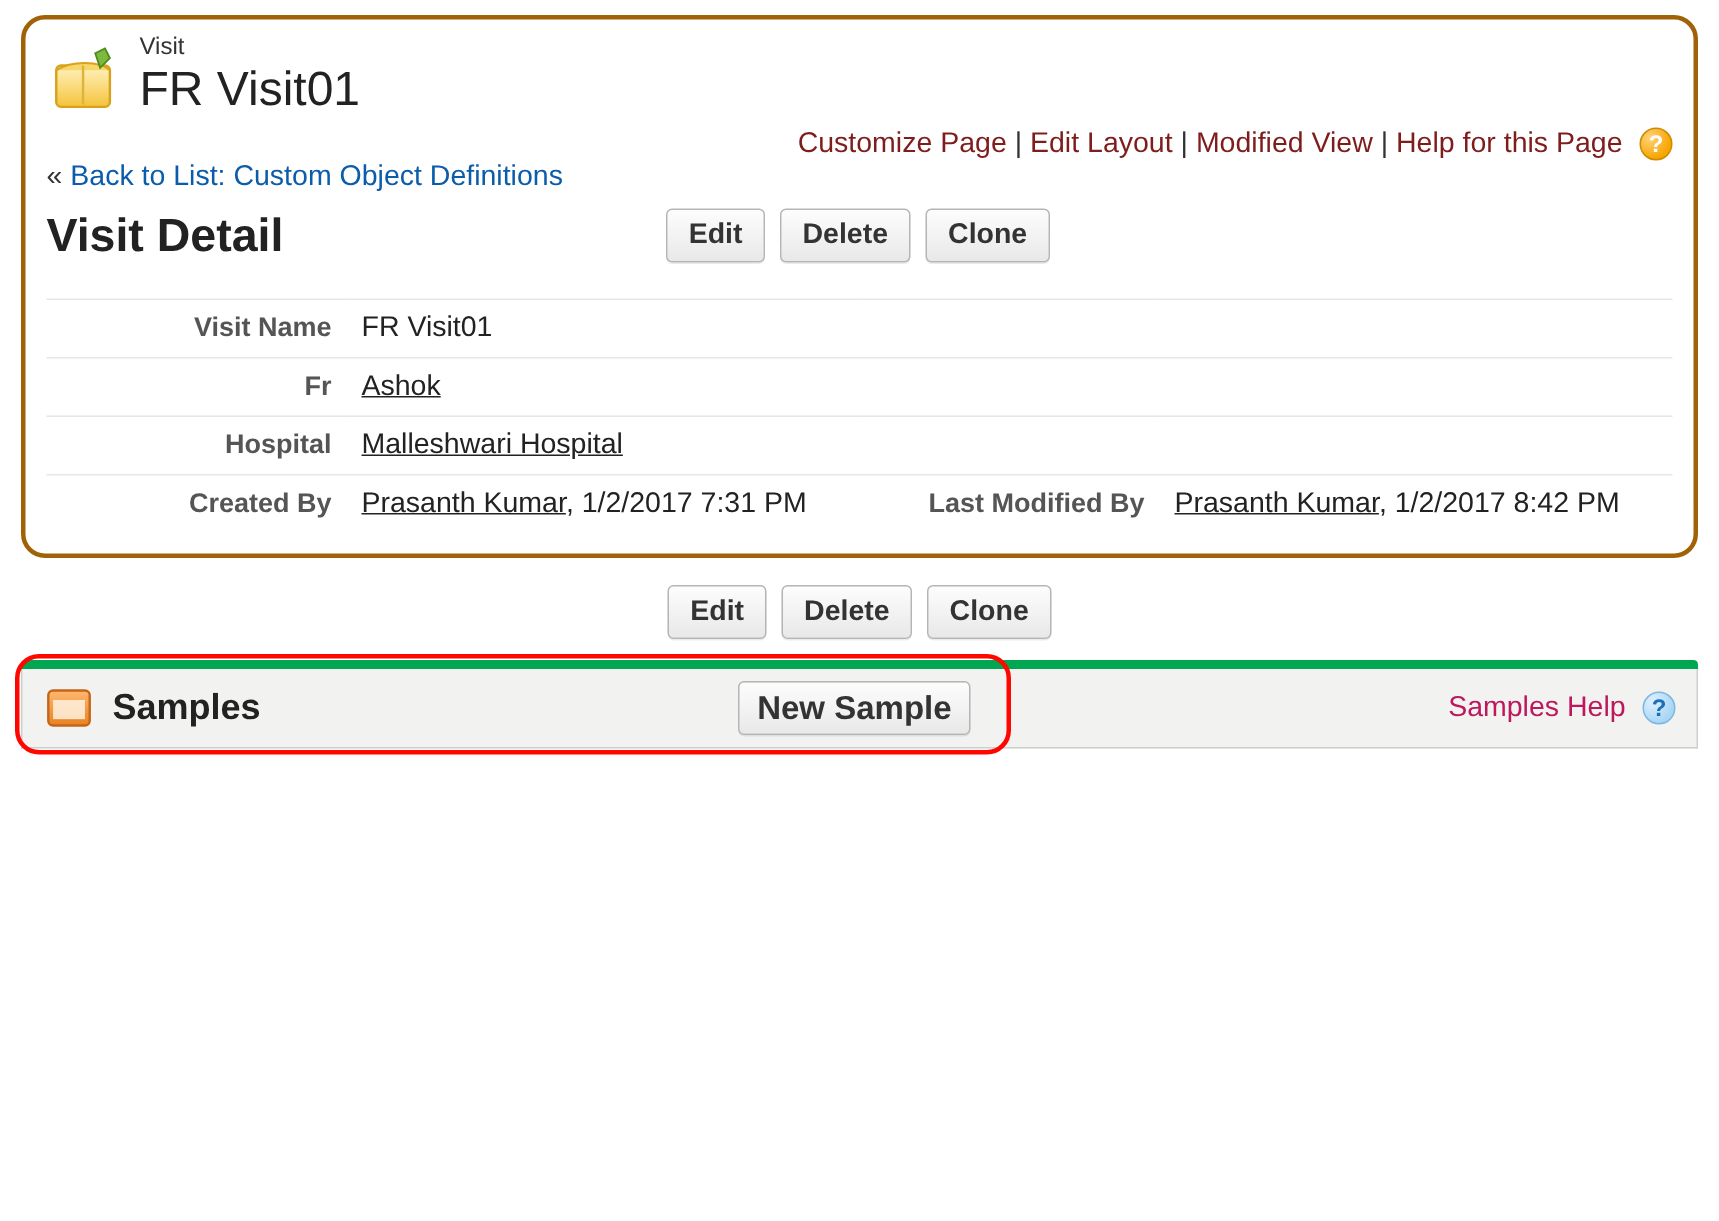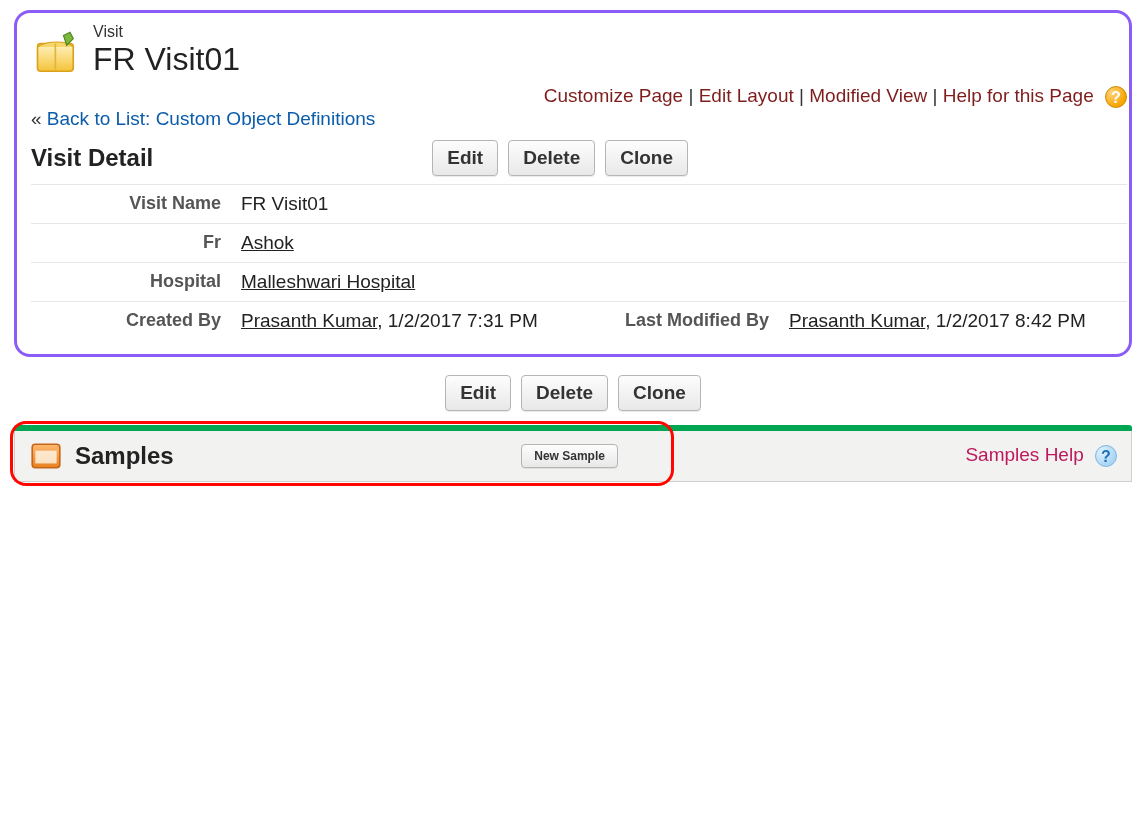--- a/index.html
+++ b/index.html
@@ -5,23 +5,23 @@
   * { box-sizing: border-box; }
   body {
     font-family: Arial, Helvetica, sans-serif;
     margin: 0;
     padding: 10px 14px;
     background: #fff;
     color: #222;
     font-size: 14px;
   }
   .main-panel {
-    border: 3px solid #8b5cf6;
+    border: 3px solid #a16207;
     border-radius: 16px;
-    padding: 4px 2px 14px 14px;
+    padding: 4px 14px 14px 14px;
     position: relative;
   }
   .header-row {
     display: flex;
     align-items: flex-start;
     gap: 10px;
     padding: 6px 0 2px 0;
   }
   .book-icon {
     width: 52px;
@@ -84,21 +84,21 @@
     text-decoration: underline;
     font-size: 15px;
   }
   .detail-row {
     display: flex;
     align-items: center;
     justify-content: space-between;
     margin-bottom: 4px;
   }
   .detail-title {
-    font-size: 24px;
+    font-size: 31px;
     font-weight: 700;
     color: #222;
   }
   .btn-row {
     display: flex;
     gap: 10px;
     justify-content: center;
     flex: 1;
   }
   .btn {
@@ -110,21 +110,21 @@
     font-weight: 700;
     color: #333;
     cursor: pointer;
     box-shadow: 0 1px 0 rgba(0,0,0,0.08);
   }
   .detail-right-spacer { width: 160px; }
 
   .detail-table {
     width: 100%;
     border-collapse: collapse;
-    margin-top: 8px;
+    margin-top: 24px;
   }
   .detail-table td {
     padding: 8px 10px;
     border-top: 1px solid #e6e6e6;
     font-size: 19px;
     vertical-align: top;
   }
   .detail-table tr:first-child td { border-top: 1px solid #e6e6e6; }
   .detail-table .label-cell {
     width: 200px;
@@ -322,21 +322,21 @@
           <linearGradient id="g2" x1="0" y1="0" x2="0" y2="1">
             <stop offset="0" stop-color="#ffb870"></stop>
             <stop offset="1" stop-color="#e98120"></stop>
           </linearGradient>
         </defs>
         <rect x="3" y="5" width="26" height="22" rx="3" fill="url(#g2)" stroke="#c4661a" stroke-width="1.5"></rect>
         <rect x="6" y="11" width="20" height="12" fill="#fff7ea" opacity="0.8"></rect>
       </svg>
       <div class="rl-title">Samples</div>
       <div class="rl-center">
-        <button class="btn" style="font-size:12px;padding:4px 12px;">New Sample</button>
+        <button class="btn" style="font-size:22px;padding:4px 12px;">New Sample</button>
       </div>
       <div class="rl-right">
         <a href="#">Samples Help</a>
         <span class="help-icon blue">?</span>
       </div>
     </div>
   </div>
 
   <div style="position:absolute;left:-4px;top:-4px;width:664px;height:calc(100% + 8px);
               border:3px solid #ff0600;border-radius:16px;pointer-events:none;"></div>

